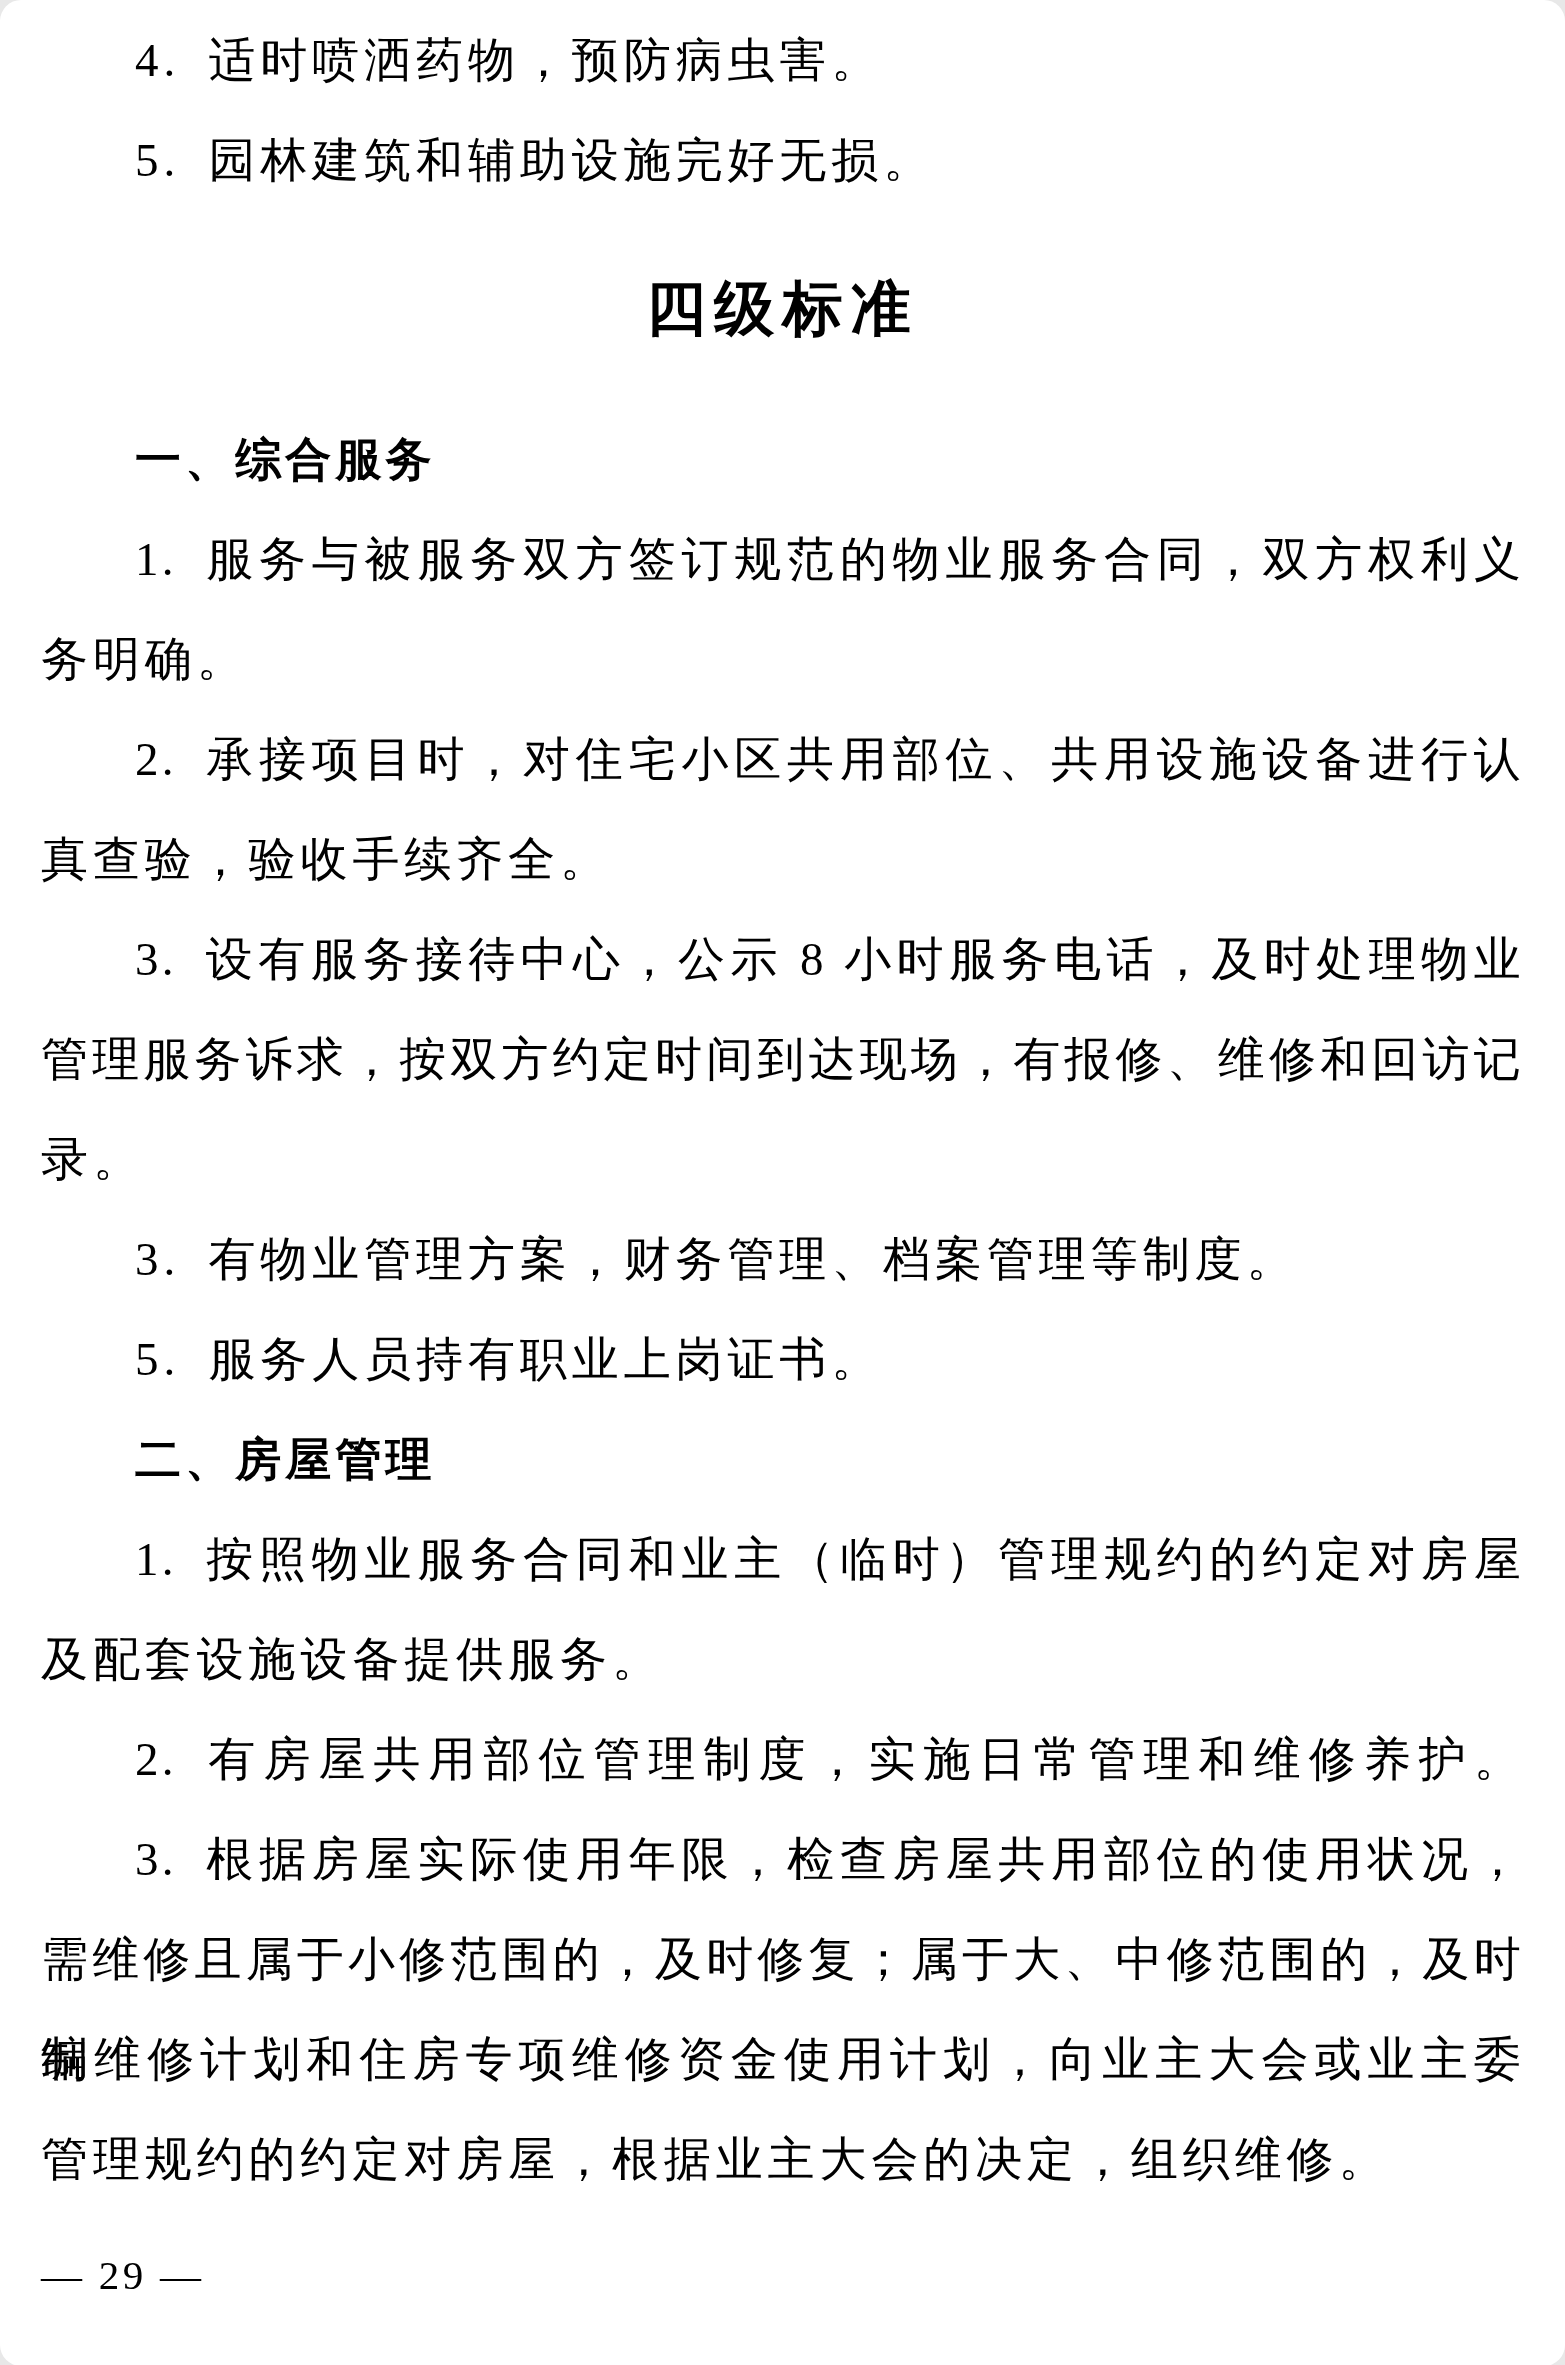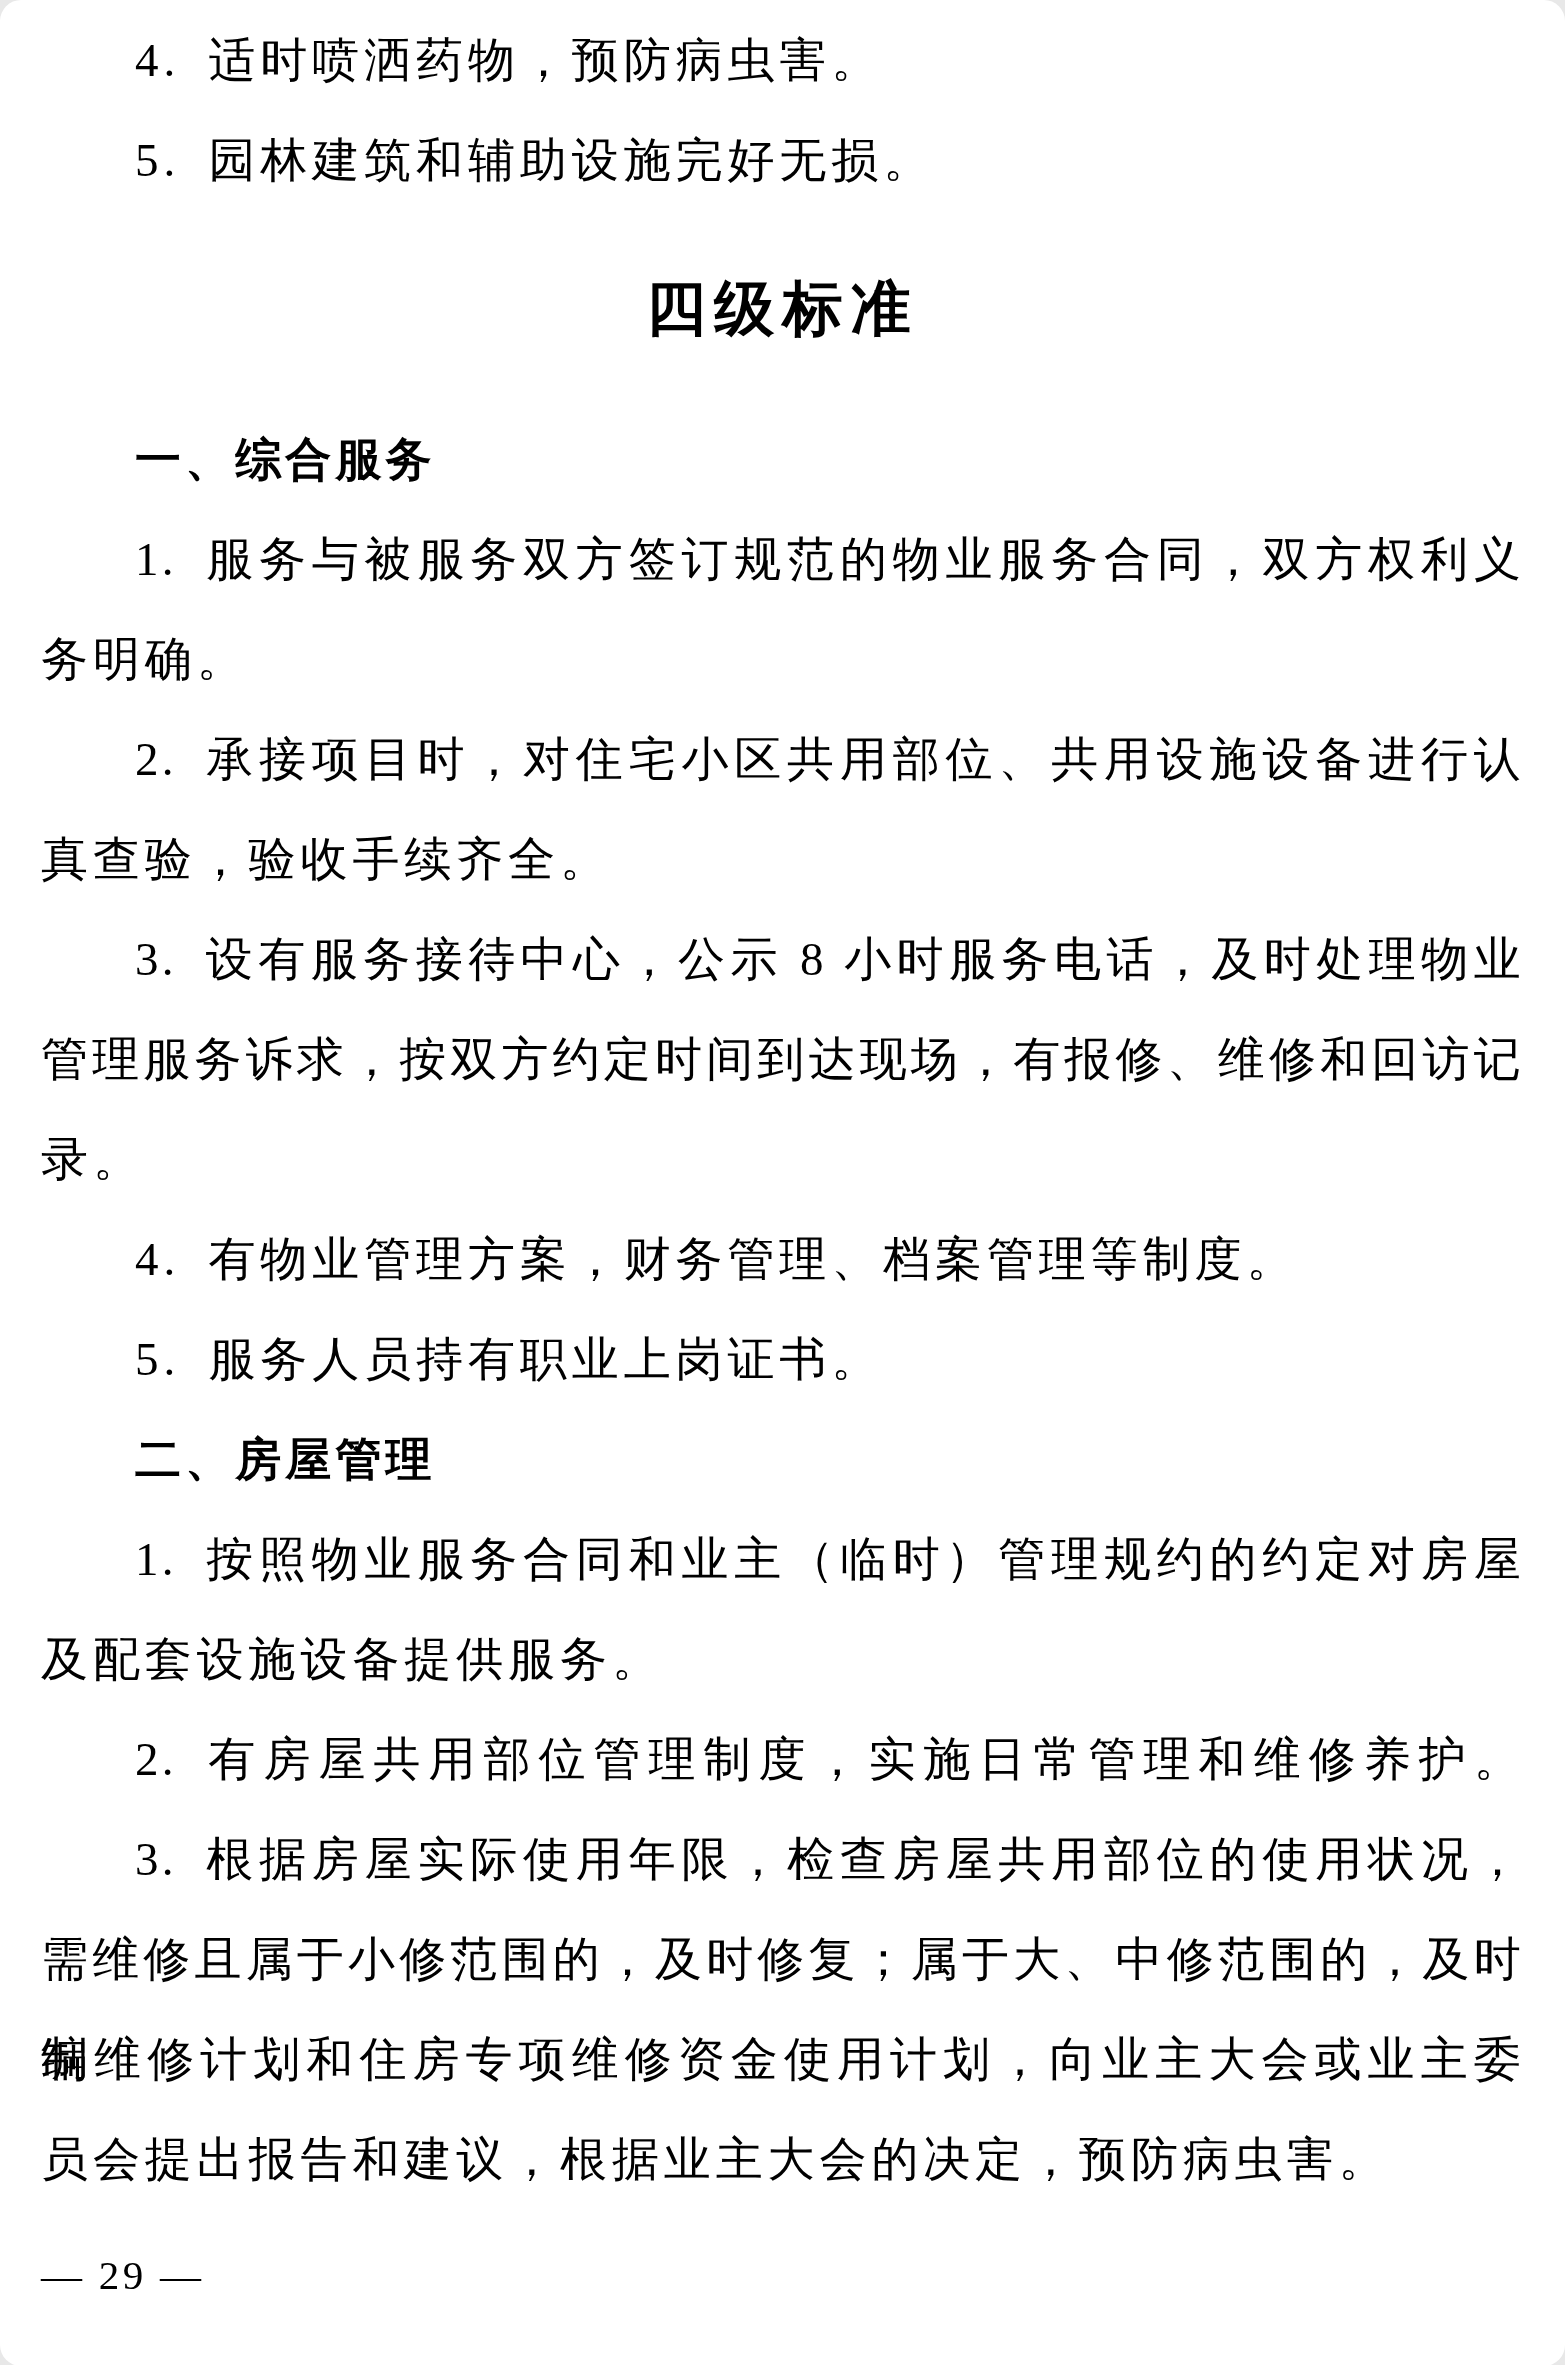--- a/index.html
+++ b/index.html
@@ -84,29 +84,29 @@
 
   <div class="section-heading">一、综合服务</div>
 
   <div class="line indent just">1. 服务与被服务双方签订规范的物业服务合同，双方权利义</div>
   <div class="line">务明确。</div>
   <div class="line indent just">2. 承接项目时，对住宅小区共用部位、共用设施设备进行认</div>
   <div class="line">真查验，验收手续齐全。</div>
   <div class="line indent just">3. 设有服务接待中心，公示 8 小时服务电话，及时处理物业</div>
   <div class="line just">管理服务诉求，按双方约定时间到达现场，有报修、维修和回访记</div>
   <div class="line">录。</div>
-  <div class="line indent">4. 有物业管理方案，财务管理、档案管理等制度。</div>
+  <div class="line indent">3. 有物业管理方案，财务管理、档案管理等制度。</div>
   <div class="line indent">5. 服务人员持有职业上岗证书。</div>
 
   <div class="section-heading">二、房屋管理</div>
 
   <div class="line indent just">1. 按照物业服务合同和业主（临时）管理规约的约定对房屋</div>
   <div class="line">及配套设施设备提供服务。</div>
   <div class="line indent just">2. 有房屋共用部位管理制度，实施日常管理和维修养护。</div>
   <div class="line indent just">3. 根据房屋实际使用年限，检查房屋共用部位的使用状况，</div>
   <div class="line just">需维修且属于小修范围的，及时修复；属于大、中修范围的，及时编</div>
   <div class="line just">制维修计划和住房专项维修资金使用计划，向业主大会或业主委</div>
-  <div class="line">员会提出报告和建议，根据业主大会的决定，预防病虫害。</div>
+  <div class="line">管理规约的约定对房屋，根据业主大会的决定，组织维修。</div>
 
   <div class="page-number">— 29 —</div>
 
 </div>
 
 
 </body></html>

